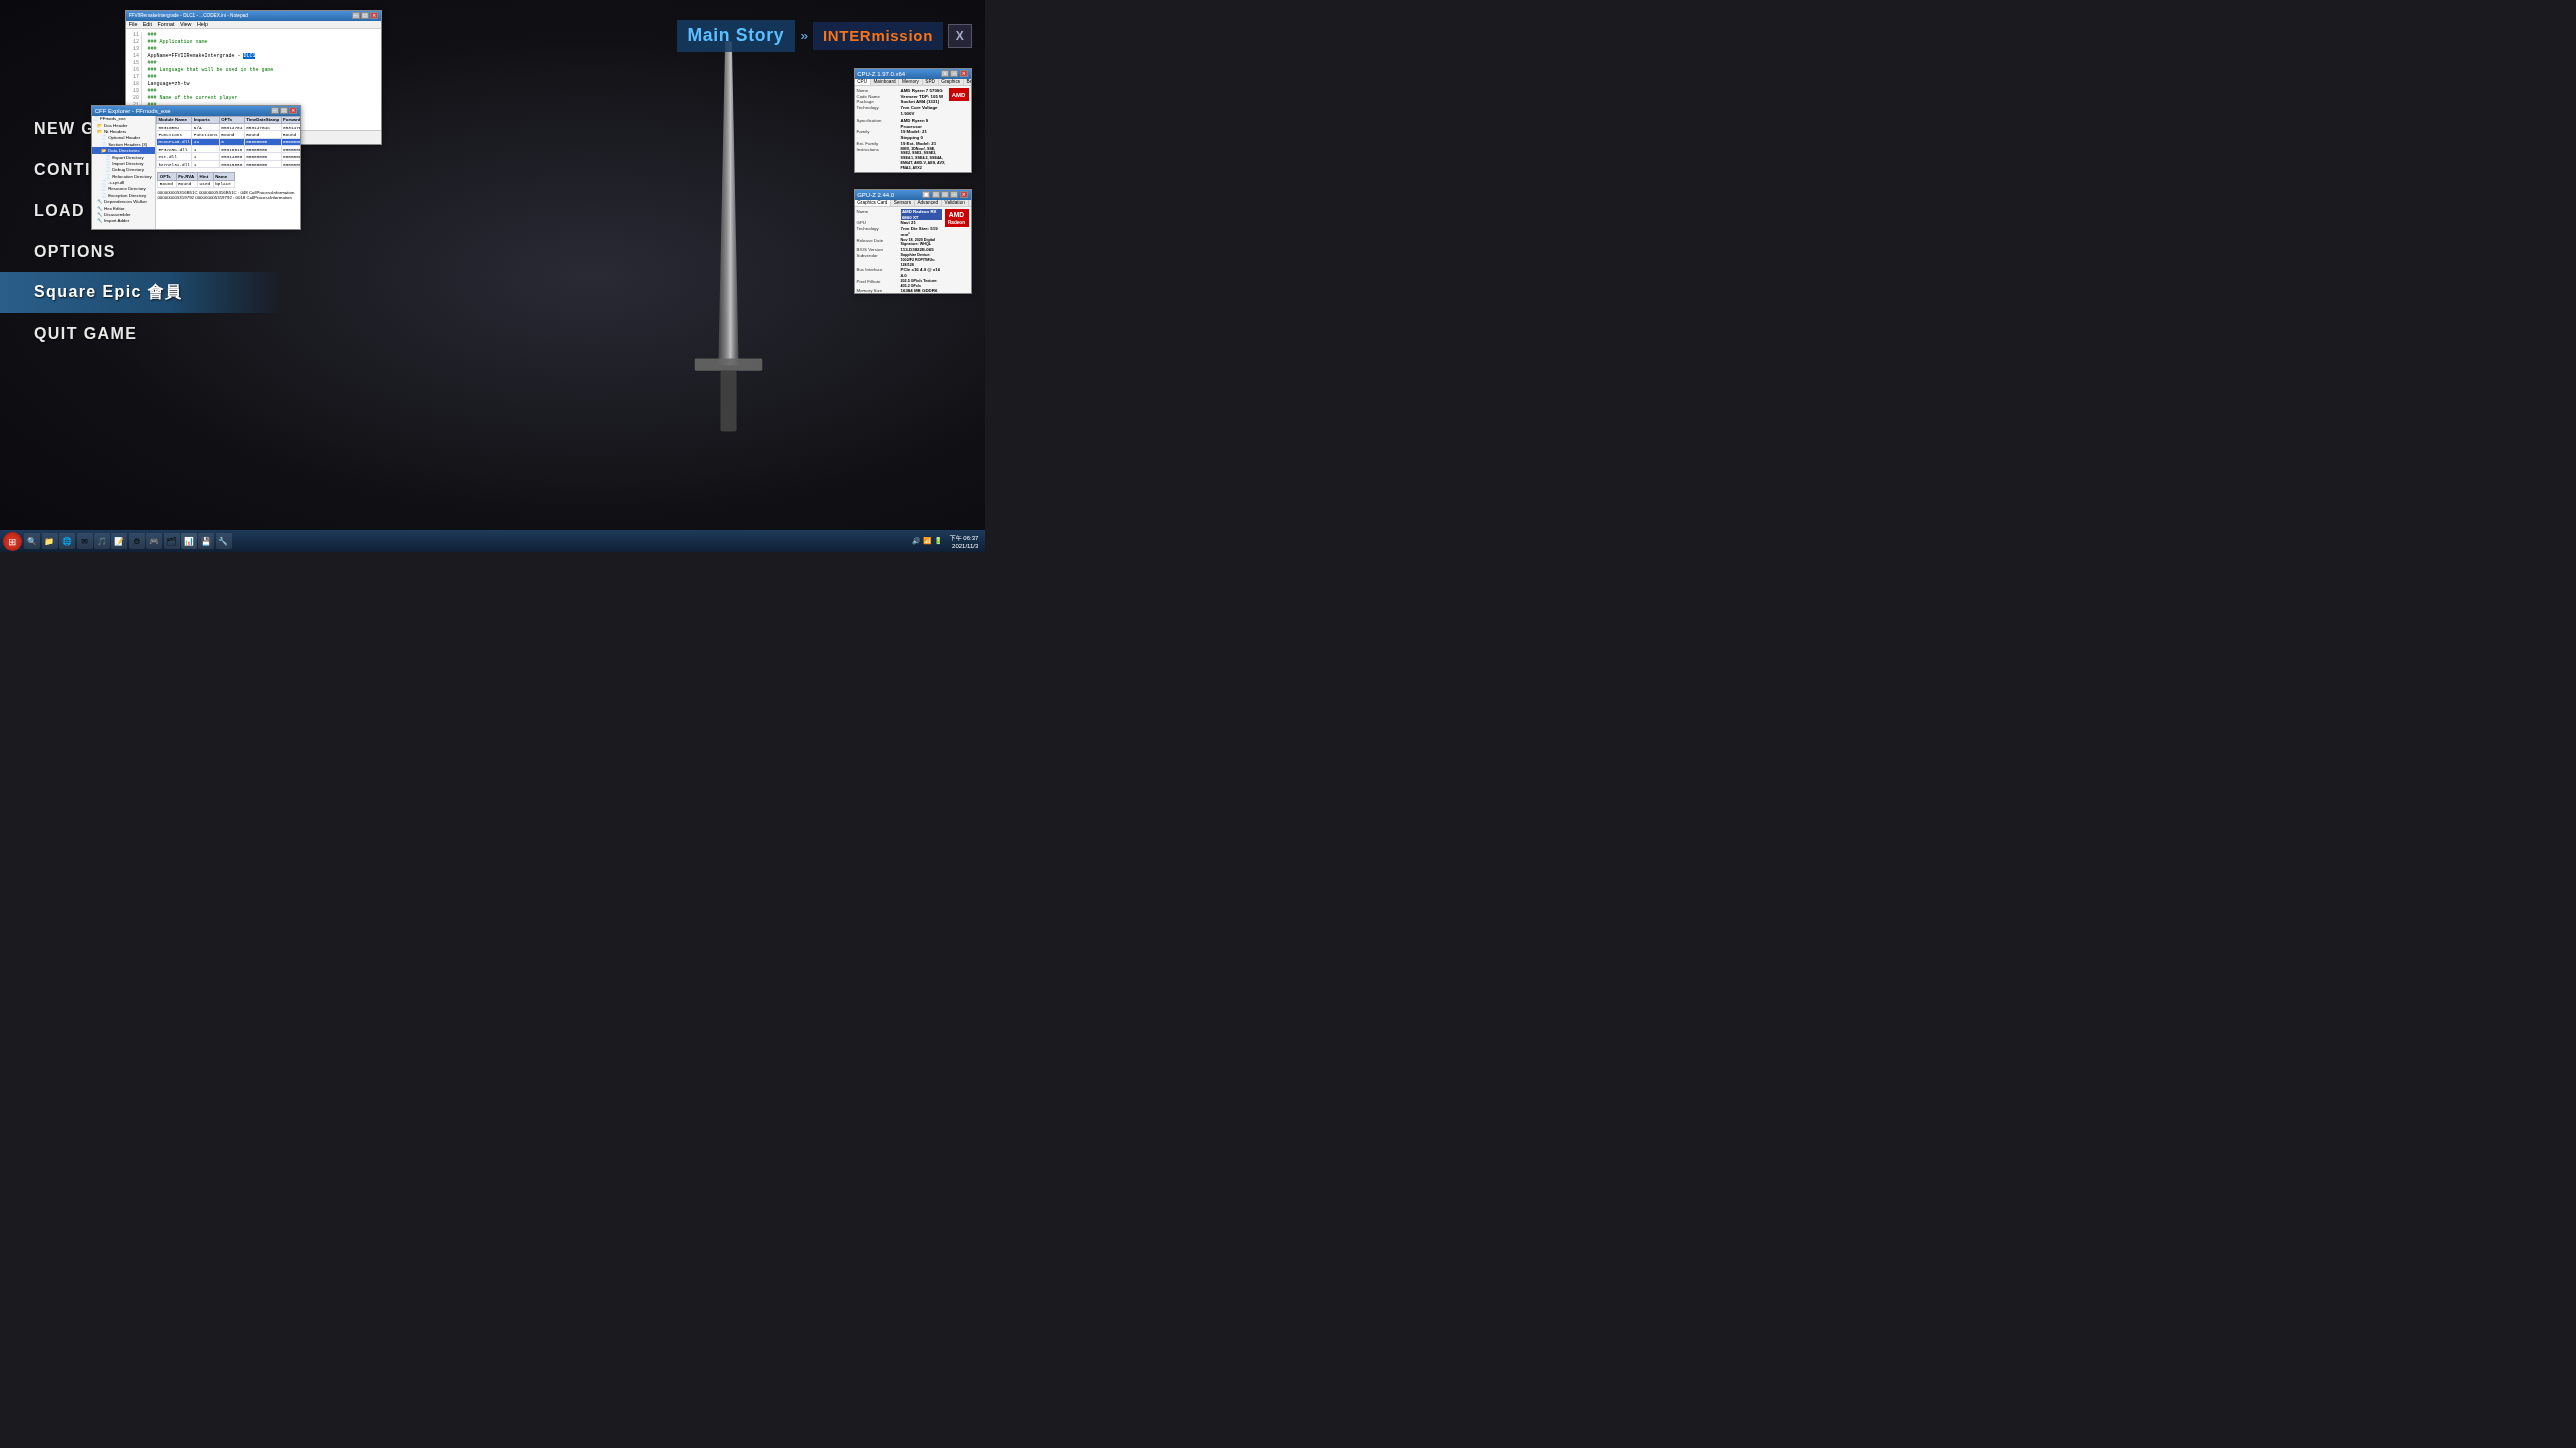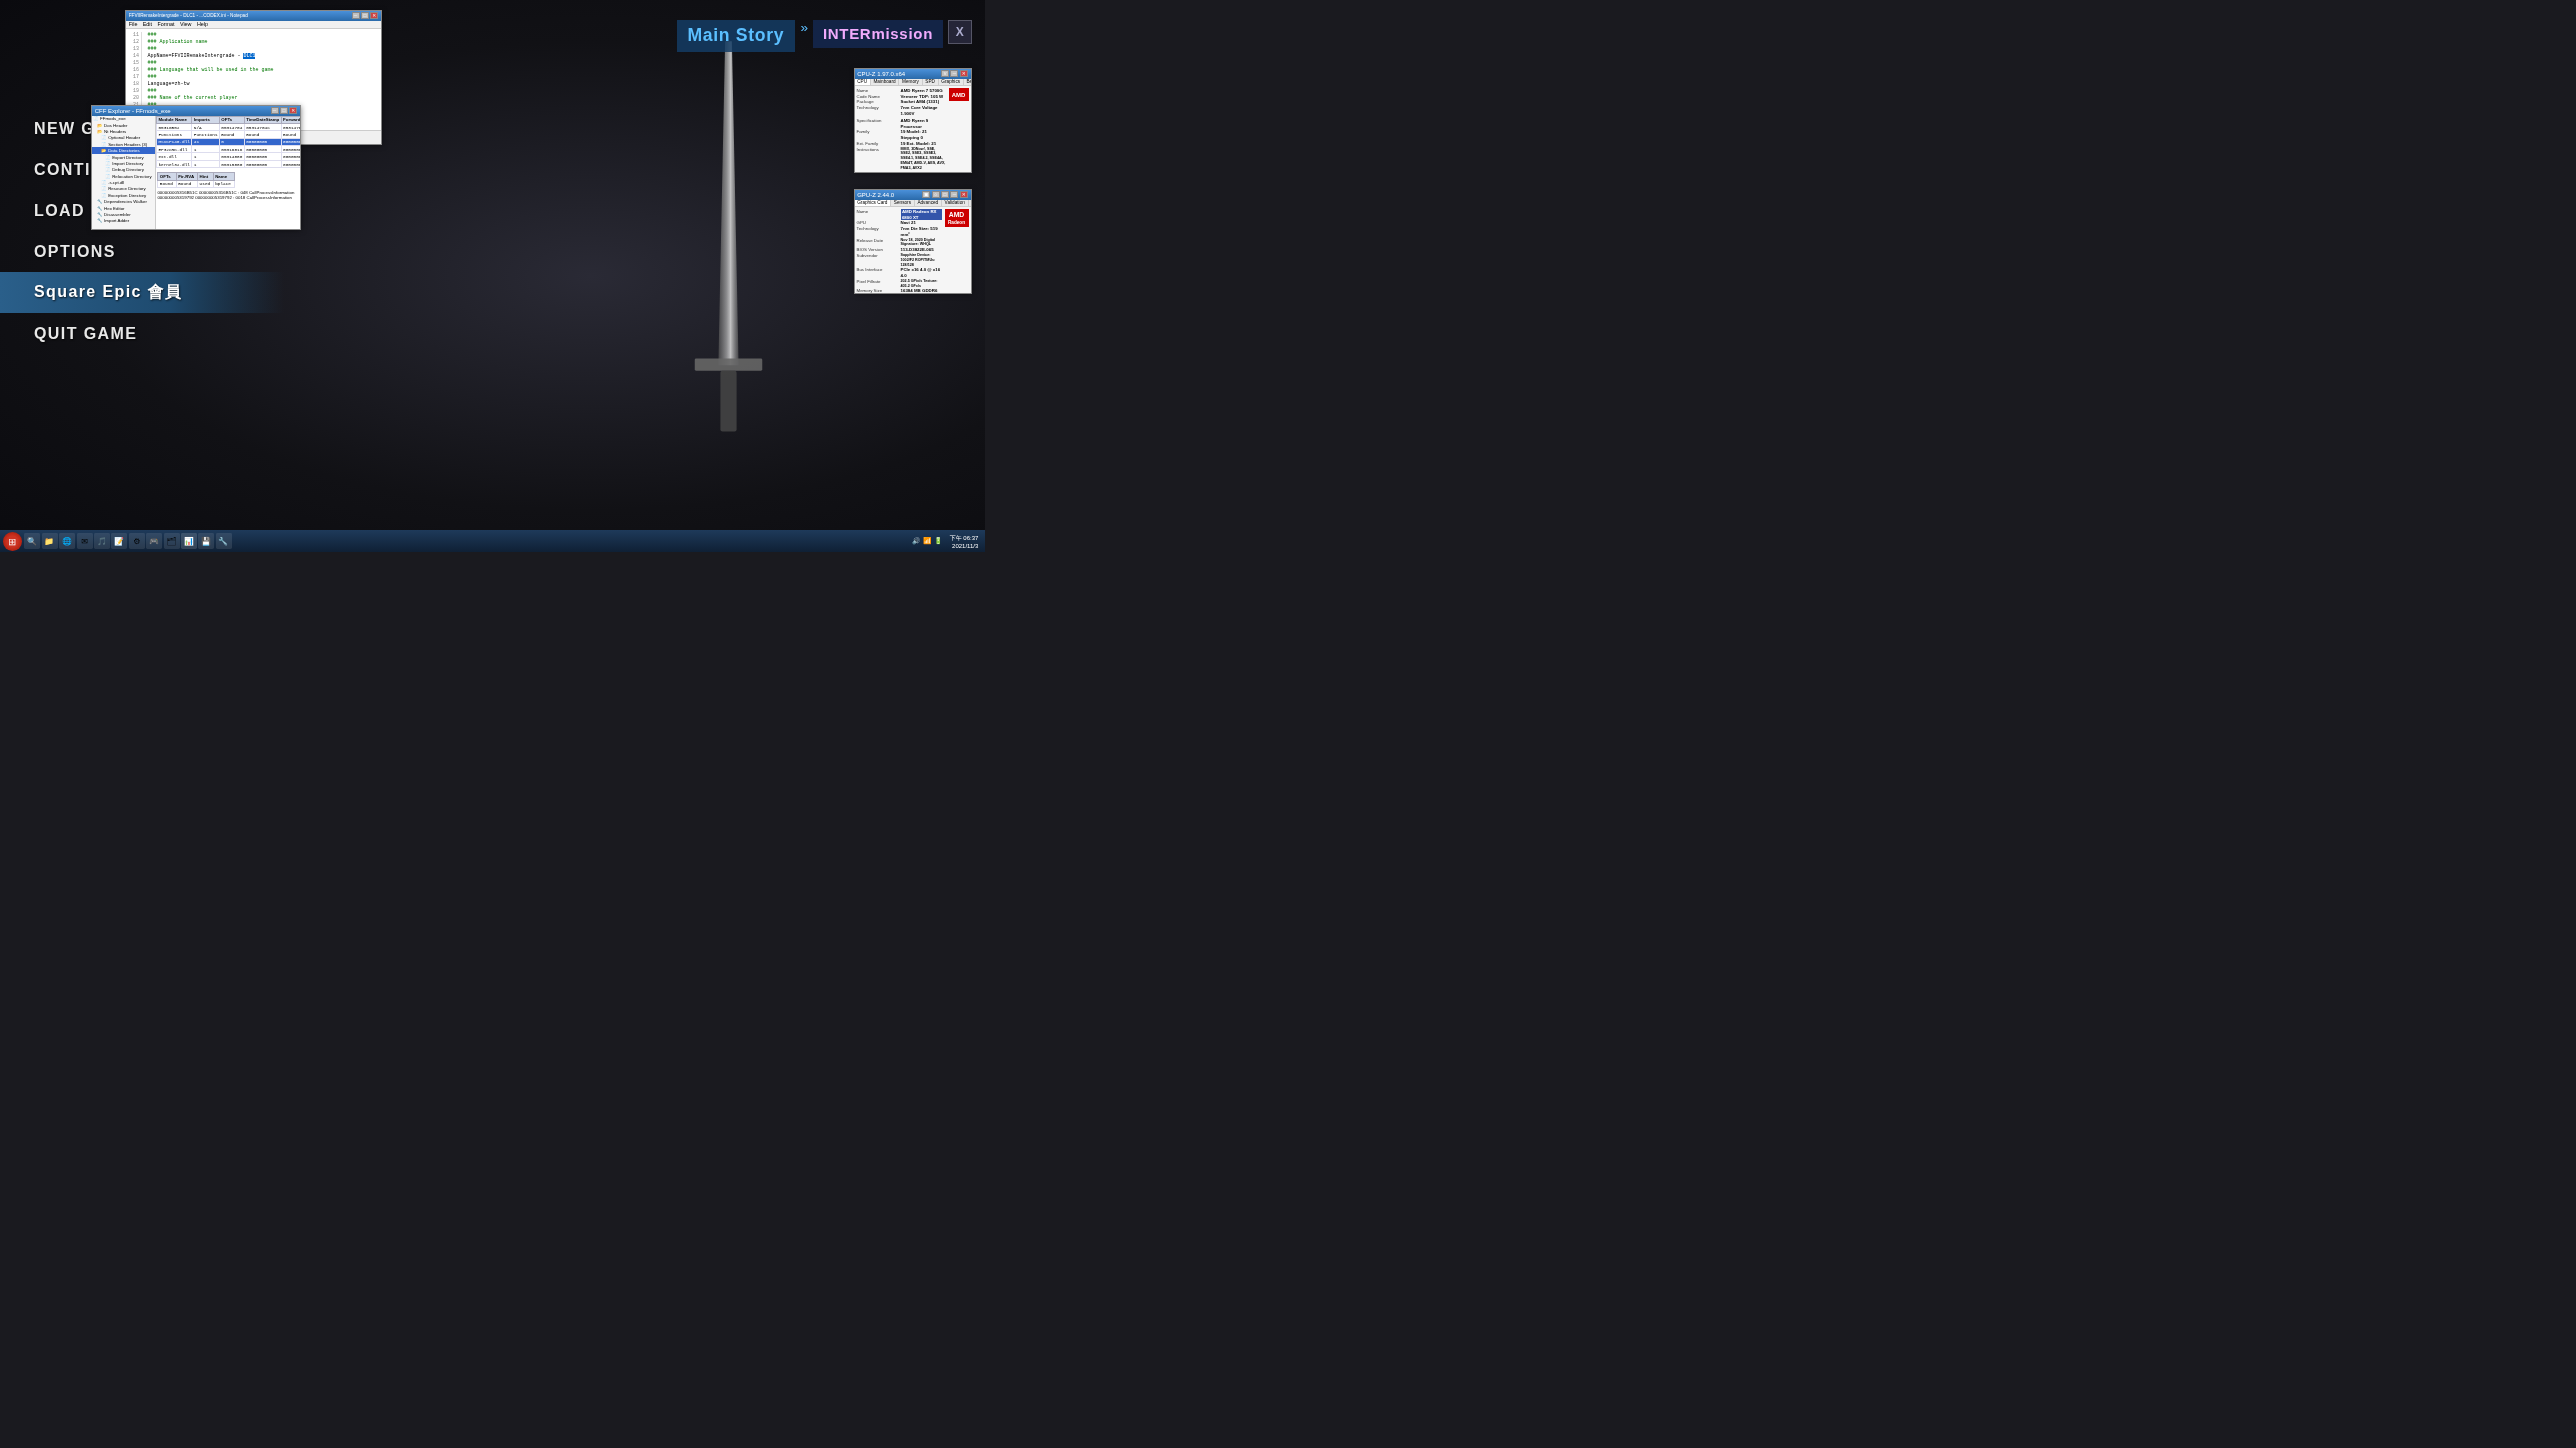--- a/index.html
+++ b/index.html
@@ -69,42 +69,42 @@
     .menu-item.active .menu-item-text {
       color: #ffffff;
     }
 
     
     .story-badge {
       position: absolute;
       top: 20px;
       right: 13.5px;
       display: flex;
-      align-items: flex-start;
+      align-items: center;
       gap: 5.4px;
       z-index: 10;
     }
 
     .story-main {
       background: rgba(20, 60, 100, 0.85);
       color: #5bbfff;
       font-size: 17.6px;
       font-weight: bold;
       padding: 5.4px 10.8px;
       letter-spacing: 0.7px;
     }
 
     .story-arrow {
       color: #5bbfff;
       font-size: 13.5px;
     }
 
     .story-inter {
       background: rgba(20, 40, 80, 0.85);
-      color: #f0abfc;
+      color: #f97316;
       font-size: 15px;
       font-weight: bold;
       padding: 5.4px 9.5px;
       letter-spacing: 0.7px;
     }
 
     .story-close {
       background: rgba(40, 40, 60, 0.9);
       color: #aaaacc;
       font-size: 12px;

